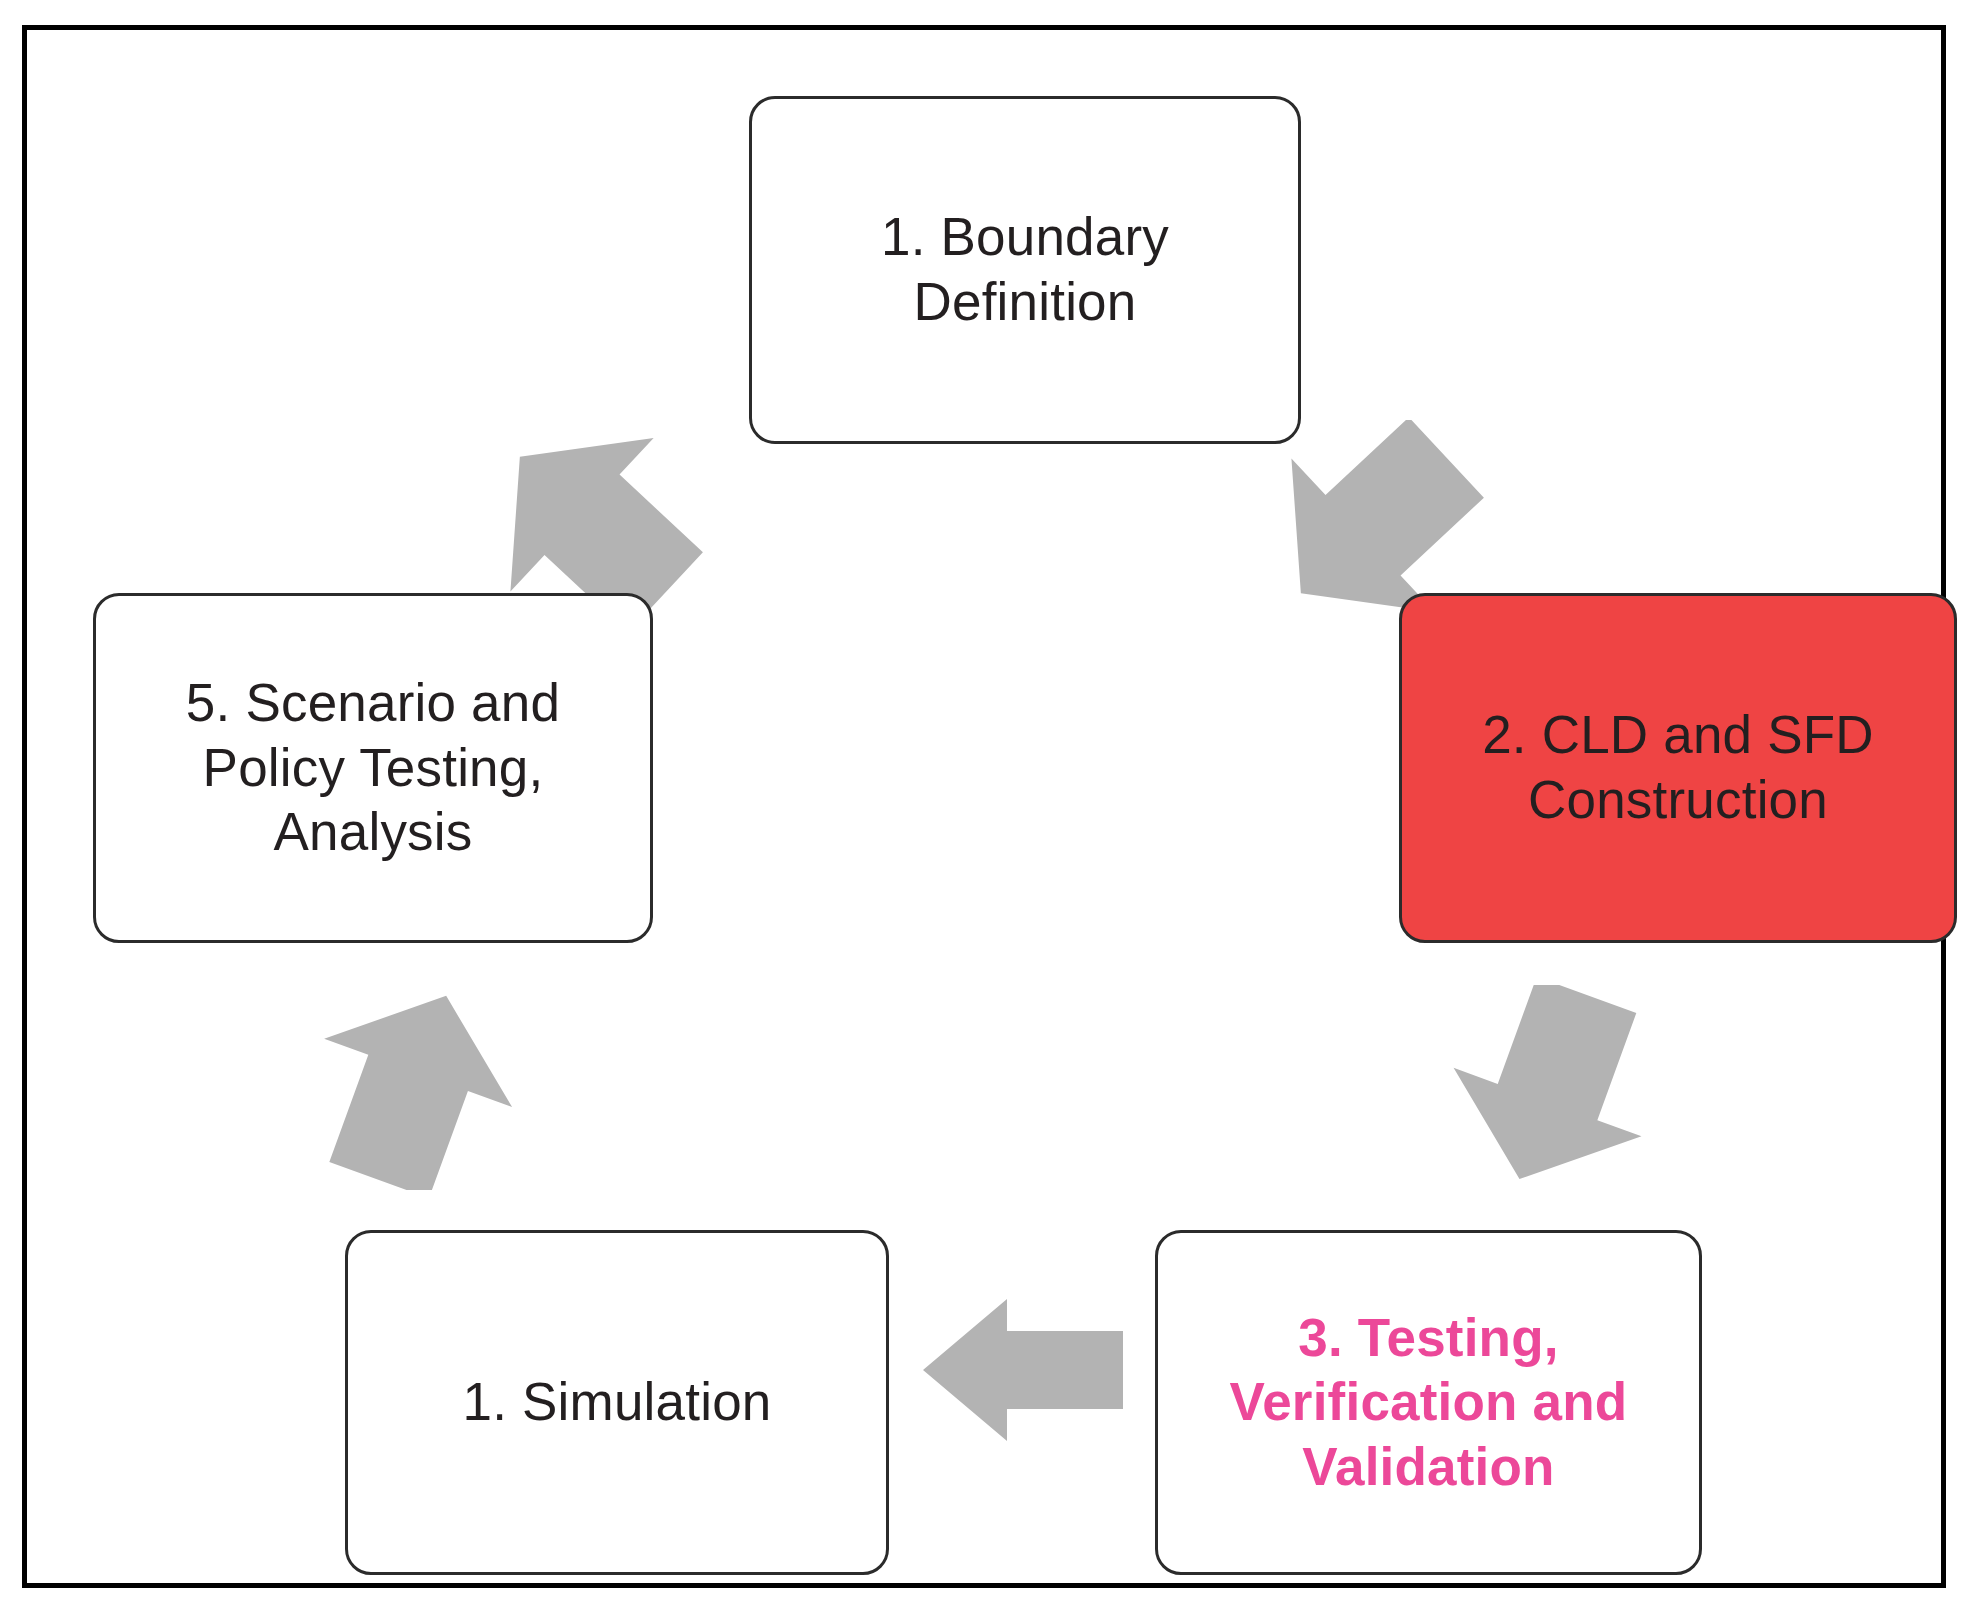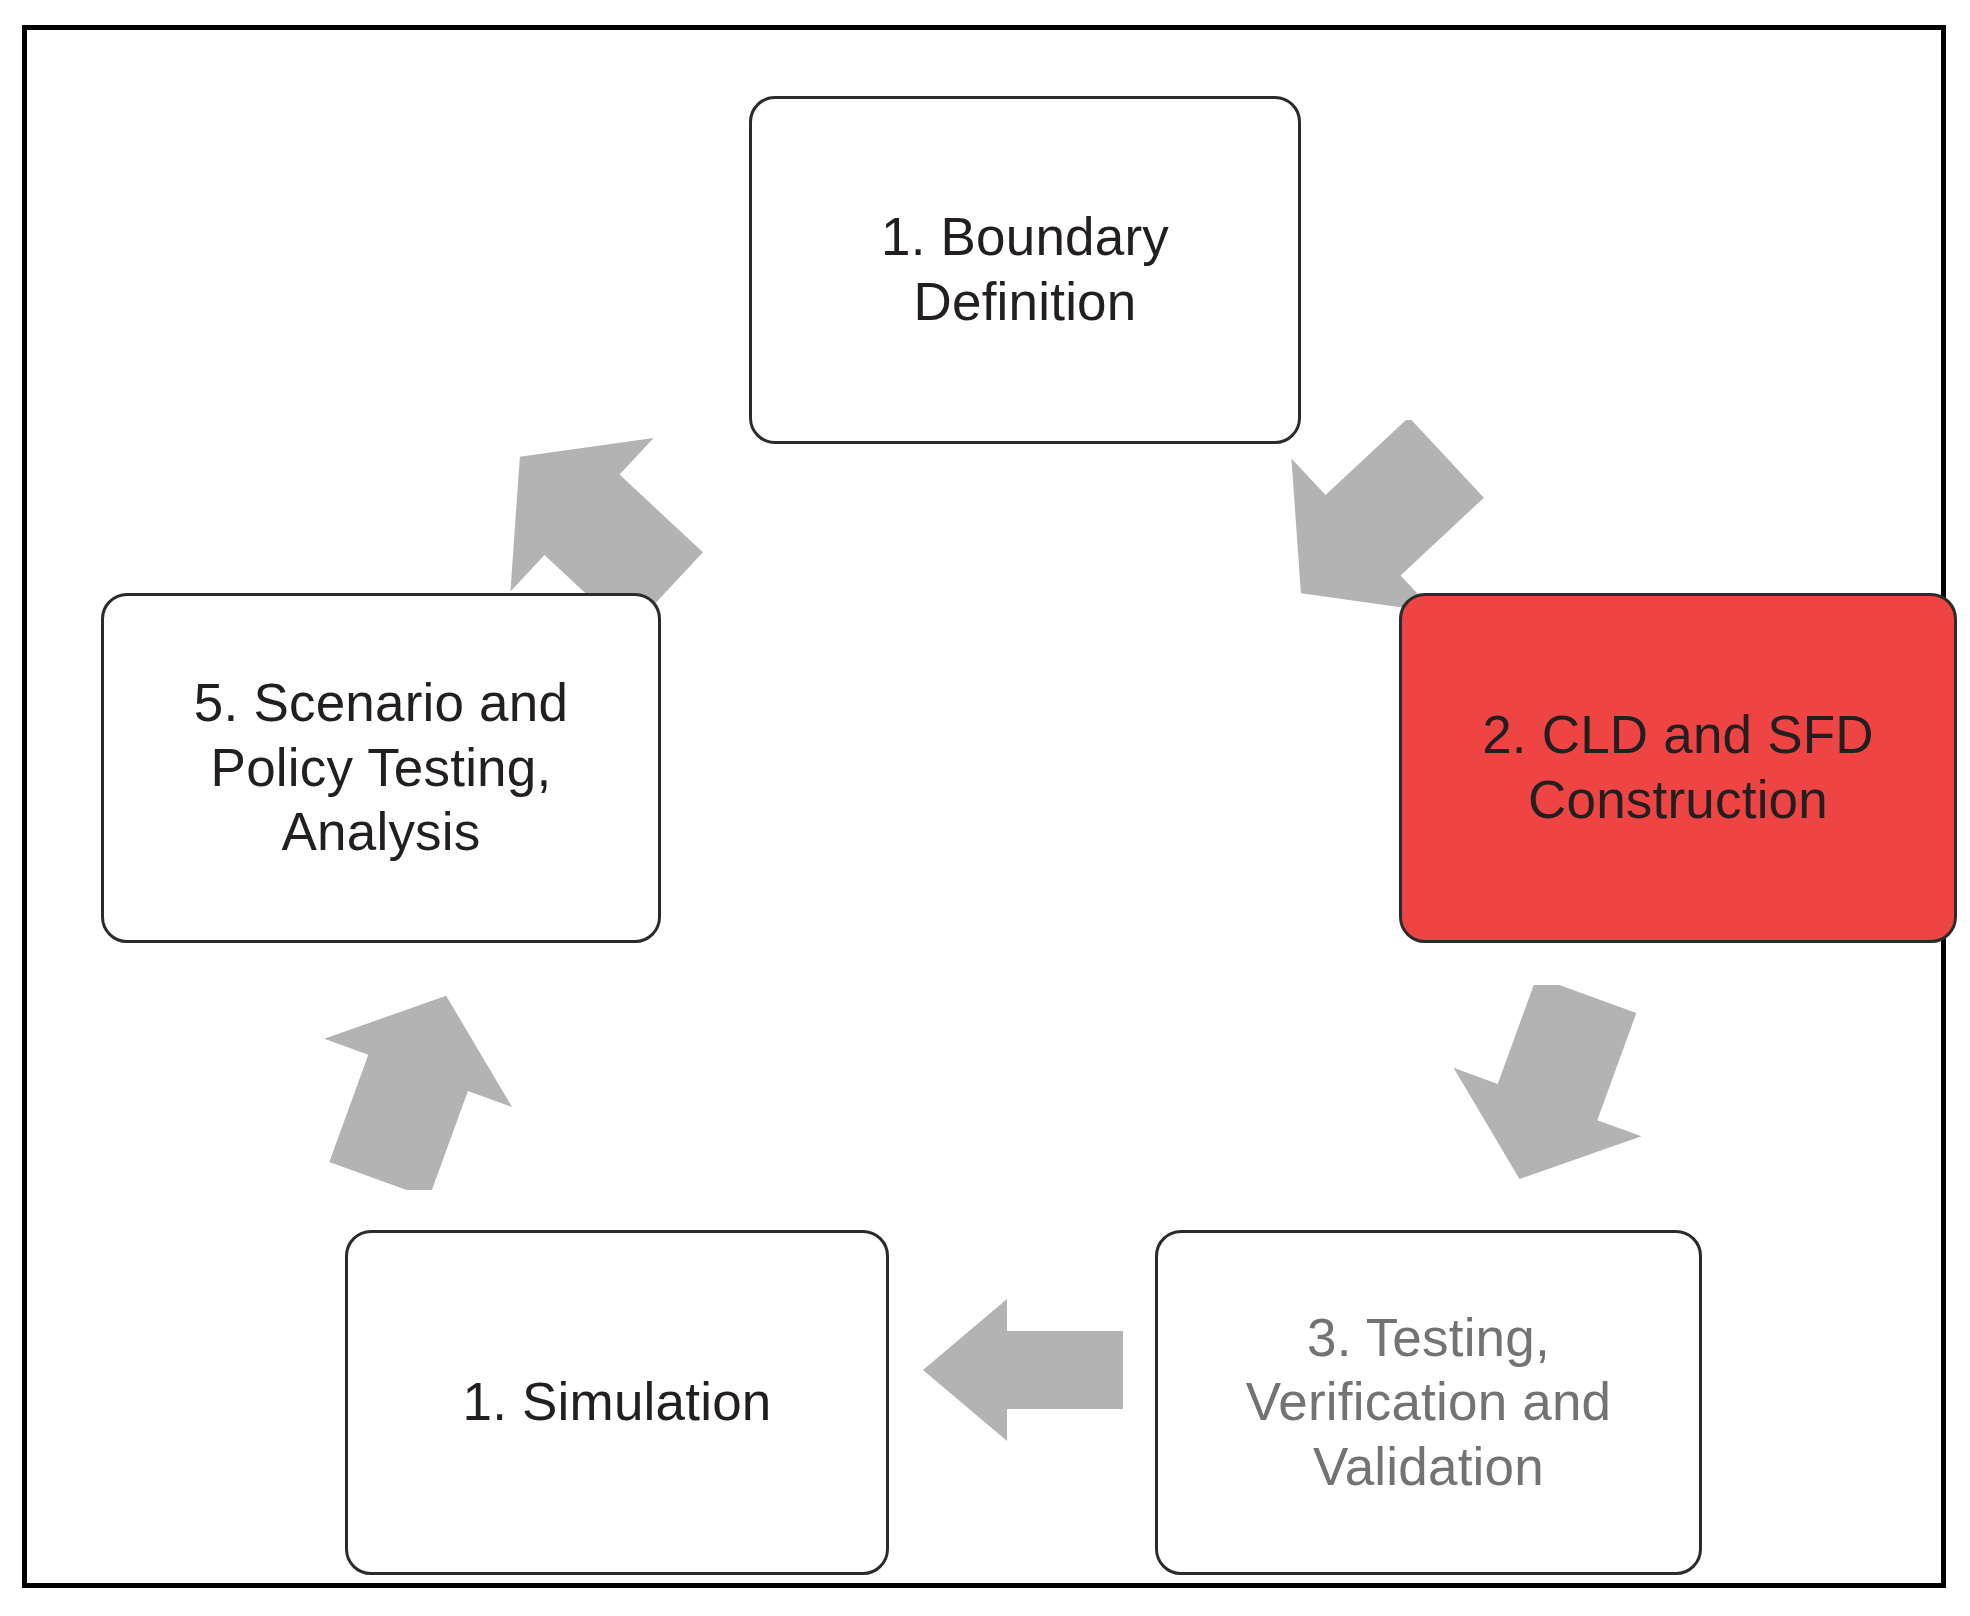--- a/index.html
+++ b/index.html
@@ -47,21 +47,21 @@
     padding: 6px 14px;
   }
   .node .label {
     display: block;
     width: 100%;
   }
   #node-1 { left: 722px;  top: 66px;   width: 552px; height: 348px; }
   #node-2 { left: 1372px; top: 563px;  width: 558px; height: 350px; }
   #node-3 { left: 1128px; top: 1200px; width: 547px; height: 345px; }
   #node-4 { left: 318px;  top: 1200px; width: 544px; height: 345px; }
-  #node-5 { left: 74px;   top: 563px;  width: 560px; height: 350px; }
+  #node-5 { left: 66px;   top: 563px;  width: 560px; height: 350px; }
 
   
   .arrow {
     position: absolute;
     pointer-events: none;
   }
   .arrow svg { display: block; width: 100%; height: 100%; }
 
   #arrow-1-2 { left: 1236px; top: 390px;  width: 222px; height: 210px; }
   #arrow-2-3 { left: 1420px; top: 955px;  width: 212px; height: 205px; }
@@ -115,21 +115,21 @@
     </div>
 
     <div class="node" id="node-1" style="background: rgb(255, 255, 255); border-color: rgb(43, 43, 43); color: rgb(35, 31, 32);">
       <span class="label">1. Boundary Definition</span>
     </div>
 
     <div class="node" id="node-2" style="background: #ef4444; border-color: rgb(43, 43, 43); color: rgb(35, 31, 32);">
       <span class="label">2. CLD and SFD Construction</span>
     </div>
 
-    <div class="node" id="node-3" style="background: rgb(255, 255, 255); border-color: rgb(43, 43, 43); color: #737373;">
+    <div class="node" id="node-3" style="background: rgb(255, 255, 255); border-color: rgb(43, 43, 43); color: #ec4899; font-weight: bold;">
       <span class="label">3. Testing, Verification and Validation</span>
     </div>
 
     <div class="node" id="node-4" style="background: rgb(255, 255, 255); border-color: rgb(43, 43, 43); color: rgb(35, 31, 32);">
       <span class="label">1. Simulation</span>
     </div>
 
     <div class="node" id="node-5" style="background: rgb(255, 255, 255); border-color: rgb(43, 43, 43); color: rgb(35, 31, 32);">
       <span class="label">5. Scenario and Policy Testing, Analysis</span>
     </div>

